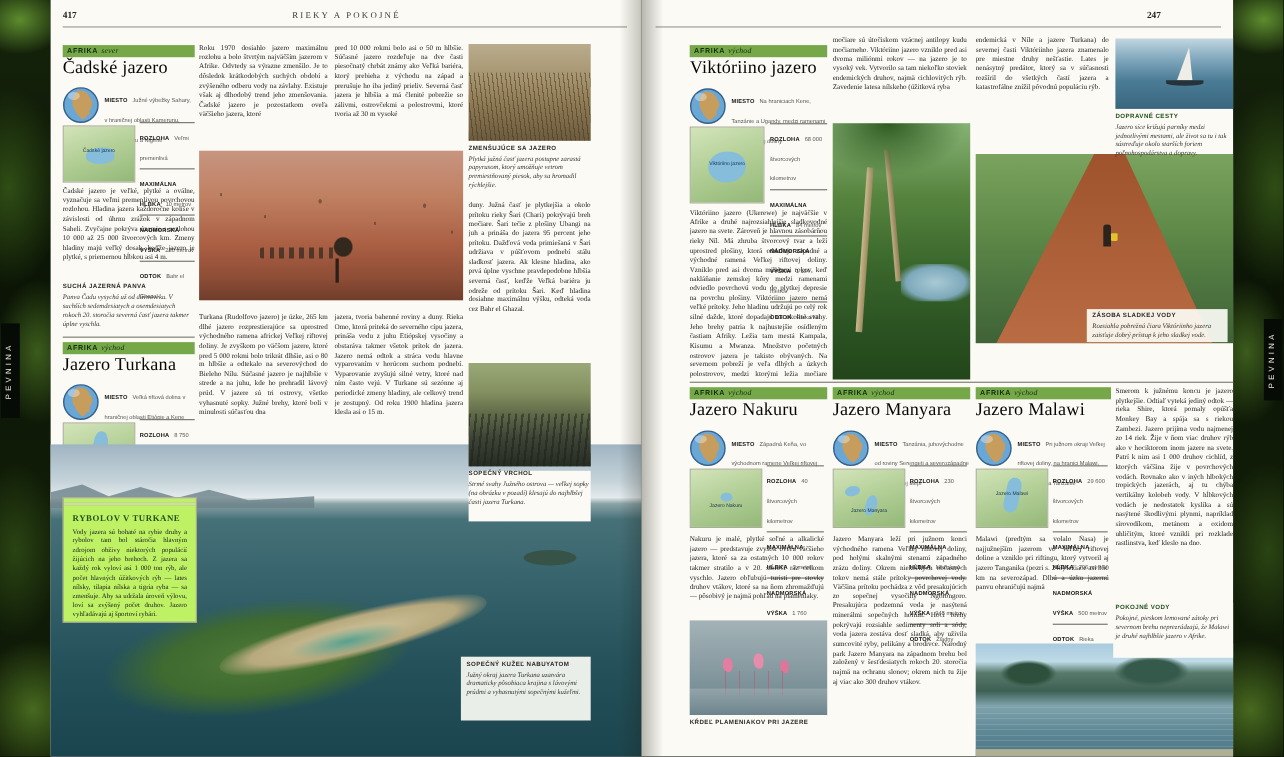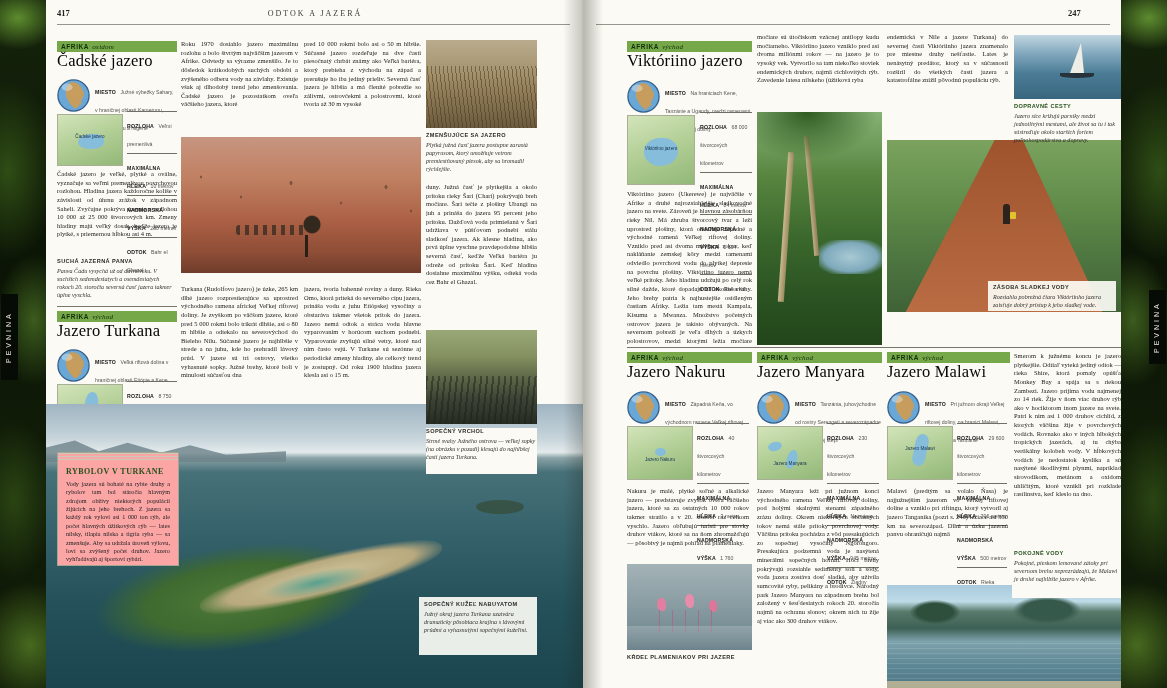--- a/index.html
+++ b/index.html
@@ -42,21 +42,21 @@
   .map{position:absolute;background:linear-gradient(160deg,#d3e4ba 0%,#b4d098 45%,#93b878 100%);
     border:1px solid #a9ae97;box-sizing:border-box;overflow:hidden;}
   .lake{position:absolute;background:#86bddb;}
   .map-label{position:absolute;left:0;right:0;text-align:center;
     font:4.6px/1.2 "Liberation Sans",sans-serif;color:#173450;}
   .caption{position:absolute;}
   .cap-title{font:bold 5.6px/1.35 "Liberation Sans",sans-serif;color:#2b2b28;letter-spacing:.4px;}
   .cap-text{font:italic 6.1px/1.32 "Liberation Serif",serif;color:#33332f;margin-top:1px;}
   .overlay{background:rgba(252,252,245,.92);padding:4px 5px;box-sizing:border-box;z-index:6;}
   .photo{position:absolute;overflow:hidden;}
-  .panel{position:absolute;background:#fca5a5;border:1px solid #a6a592;box-sizing:border-box;
+  .panel{position:absolute;background:#bef264;border:1px solid #a6a592;box-sizing:border-box;
     padding:14px 8px 6px;z-index:6;}
   .panel::before{content:"";position:absolute;left:0;top:0;right:0;height:7px;
     background:repeating-linear-gradient(0deg,#c9cab8 0 1px,rgba(0,0,0,0) 1px 3px);}
   .panel-title{font:bold 8px "Liberation Serif",serif;color:#24501c;letter-spacing:.5px;margin-bottom:4px;}
   .panel-text{font:6.2px/1.35 "Liberation Serif",serif;color:#222;text-align:justify;}
 </style>
 </head>
 <body>
 
 <div id="stage">
@@ -73,27 +73,27 @@
   <div class="edge" style="left:0;"></div>
   <div class="edge" style="left:1121px;transform:scaleX(-1);"></div>
   <div class="spine" style="left:1px;top:294px;width:17px;height:86px;">PEVNINA</div>
   <div class="spine" style="left:1149px;top:290px;width:17px;height:74px;">PEVNINA</div>
 
   <div class="page" style="left:46px;width:537px;"></div>
   <div class="page" style="left:583px;width:538px;"></div>
   <div class="gutter" style="left:563px;width:40px;"></div>
 
   <div class="pagenum" style="left:57px;top:8px;">417</div>
-  <div class="runhead" style="left:200px;top:9px;width:230px;text-align:center;">ODTOK A JAZERÁ</div>
+  <div class="runhead" style="left:200px;top:9px;width:230px;text-align:center;">RIEKY A POKOJNÉ</div>
   <div class="rule" style="left:57px;top:24px;width:513px;"></div>
-  <div class="pagenum" style="left:1068px;top:8px;width:50px;text-align:left;">247</div>
+  <div class="pagenum" style="left:1024px;top:8px;width:50px;text-align:center;">247</div>
   <div class="rule" style="left:596px;top:24px;width:514px;"></div>
 
   <div class="bar" style="left:57px;top:41px;width:120px;">
-    <span>AFRIKA</span><span class="dir">oxidom</span>
+    <span>AFRIKA</span><span class="dir">sever</span>
   </div>
   <div class="title" style="left:57px;top:52px;">Čadské jazero</div>
 
   <div class="factbox" style="left:57px;top:78px;width:120px;height:88px;">
     <svg class="globe">
         <use href="#globe-sym"></use>
       </svg>
     <div class="fb-place"><span class="fb-label">MIESTO</span> <span class="fb-value">Južné výbežky Sahary, v hraničnej oblasti Kamerunu, Čadu, Nigeru a Nigérie</span></div>
     <div class="map" style="left:0;top:36px;width:66px;height:52px;">
       <div class="lake" style="left:32%;top:38%;width:40%;height:30%;border-radius:60% 40% 50% 50%;"></div>

